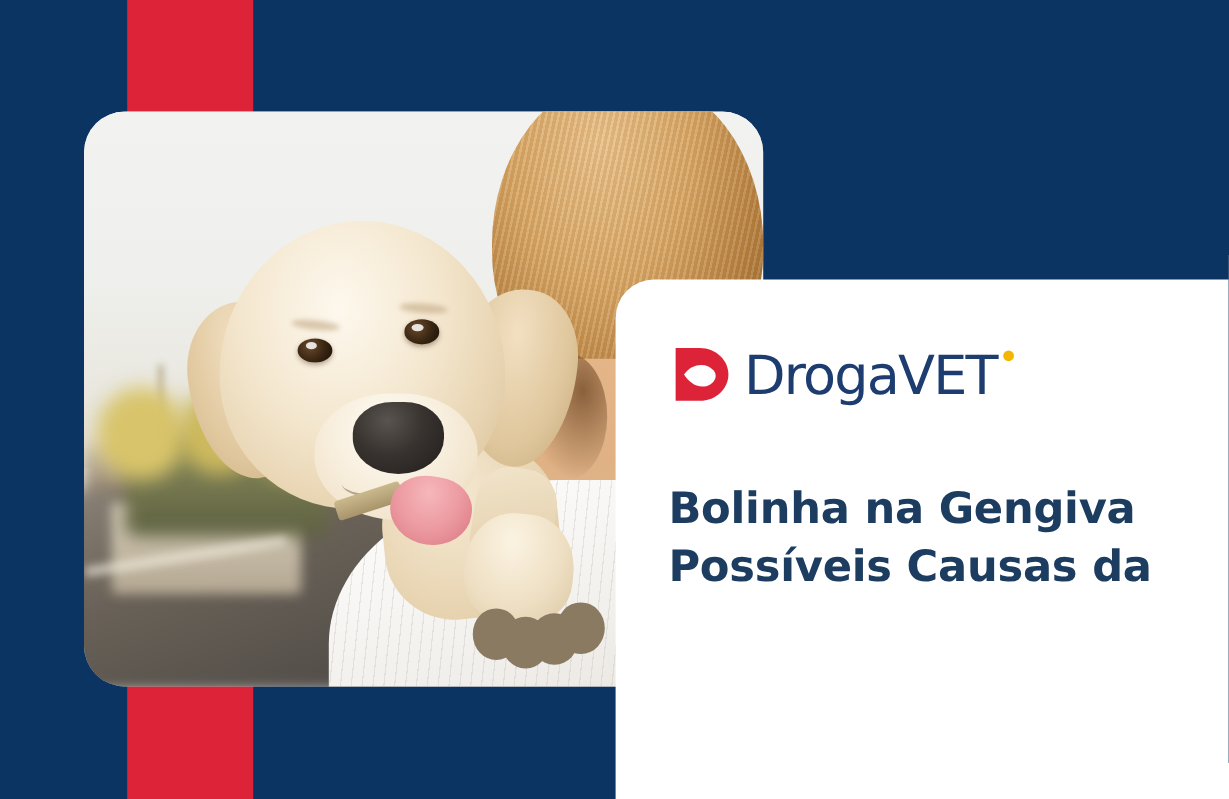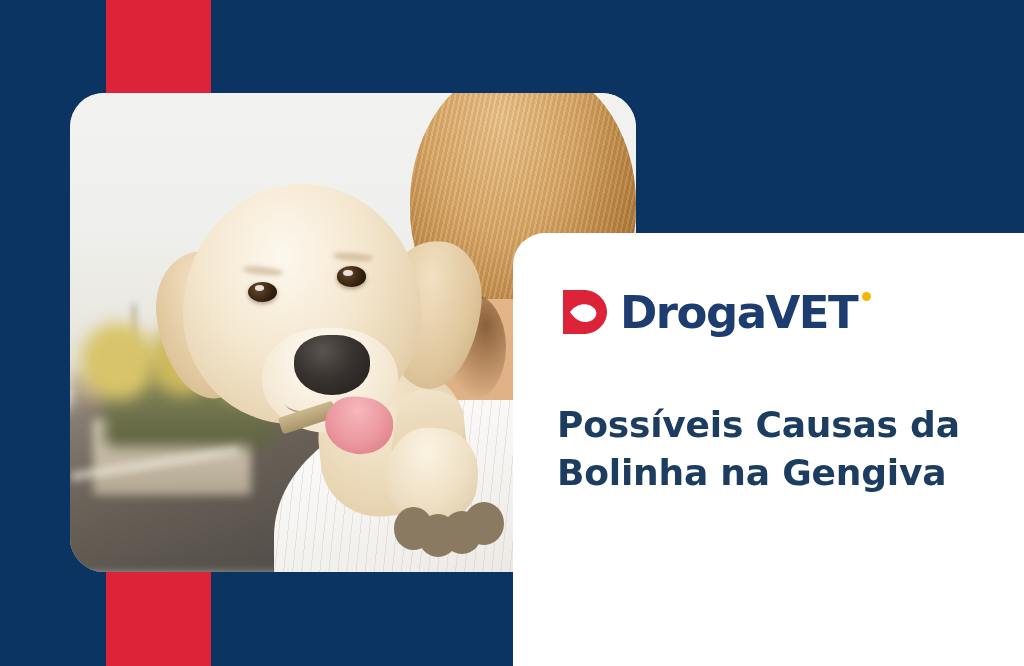--- a/index.html
+++ b/index.html
@@ -342,21 +342,21 @@
   .logo-mark {
     width: 52px;
     height: 52px;
     flex: 0 0 52px;
     margin-right: 11px;
     position: relative;
   }
   .logo-wordmark {
     position: relative;
     font-family: "DejaVu Sans", sans-serif;
-    font-weight: bold;
+    font-weight: normal;
     font-size: 45px;
     letter-spacing: -1.5px;
     line-height: 1;
     color: #1D3D70;
     white-space: nowrap;
   }
   .logo-dot {
     position: absolute;
     right: -14px;
     top: 2px;
@@ -448,19 +448,19 @@
           <path d="M13 26 C20 16.5 31.5 16 37.5 22.5 C42 27.4 38 35 30 36 C22.5 36.9 16.5 31.5 13 26 Z" fill="#FFFFFF"></path>
         </svg>
       </span>
       <span class="logo-wordmark">
         <span>Droga</span><span>VET</span>
         <span class="logo-dot"></span>
       </span>
     </div>
 
     <div class="title">
+      <div>Bolinha na Gengiva</div>
       <div>Possíveis Causas da</div>
-      <div>Bolinha na Gengiva</div>
     </div>
 
   </div>
 
 </div>
 
 </body></html>

